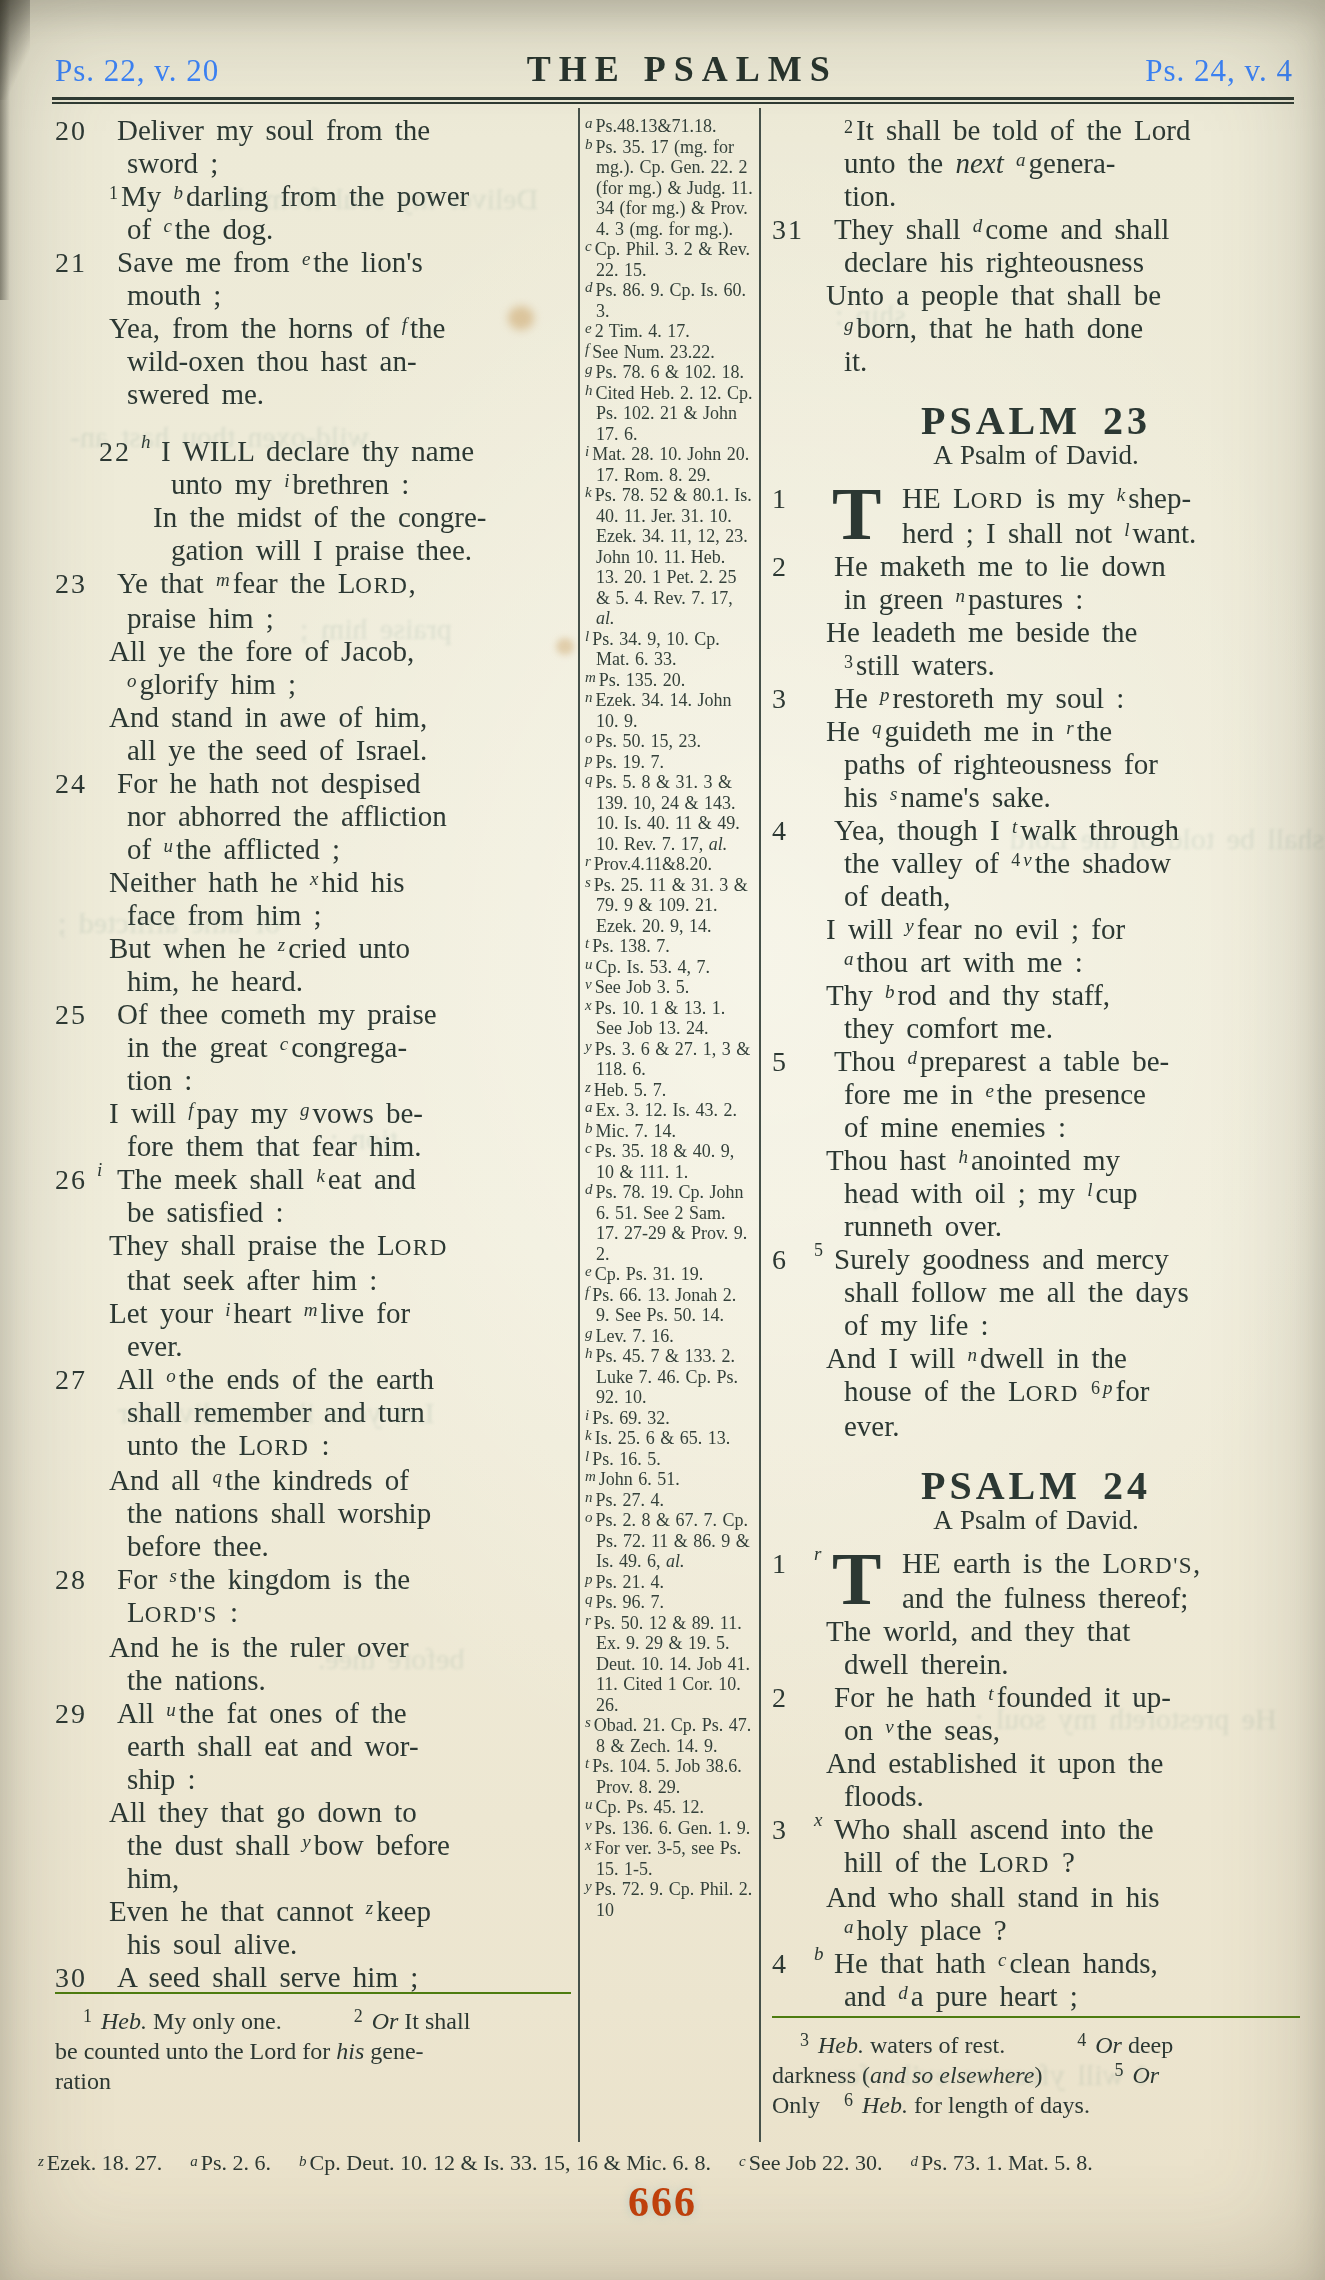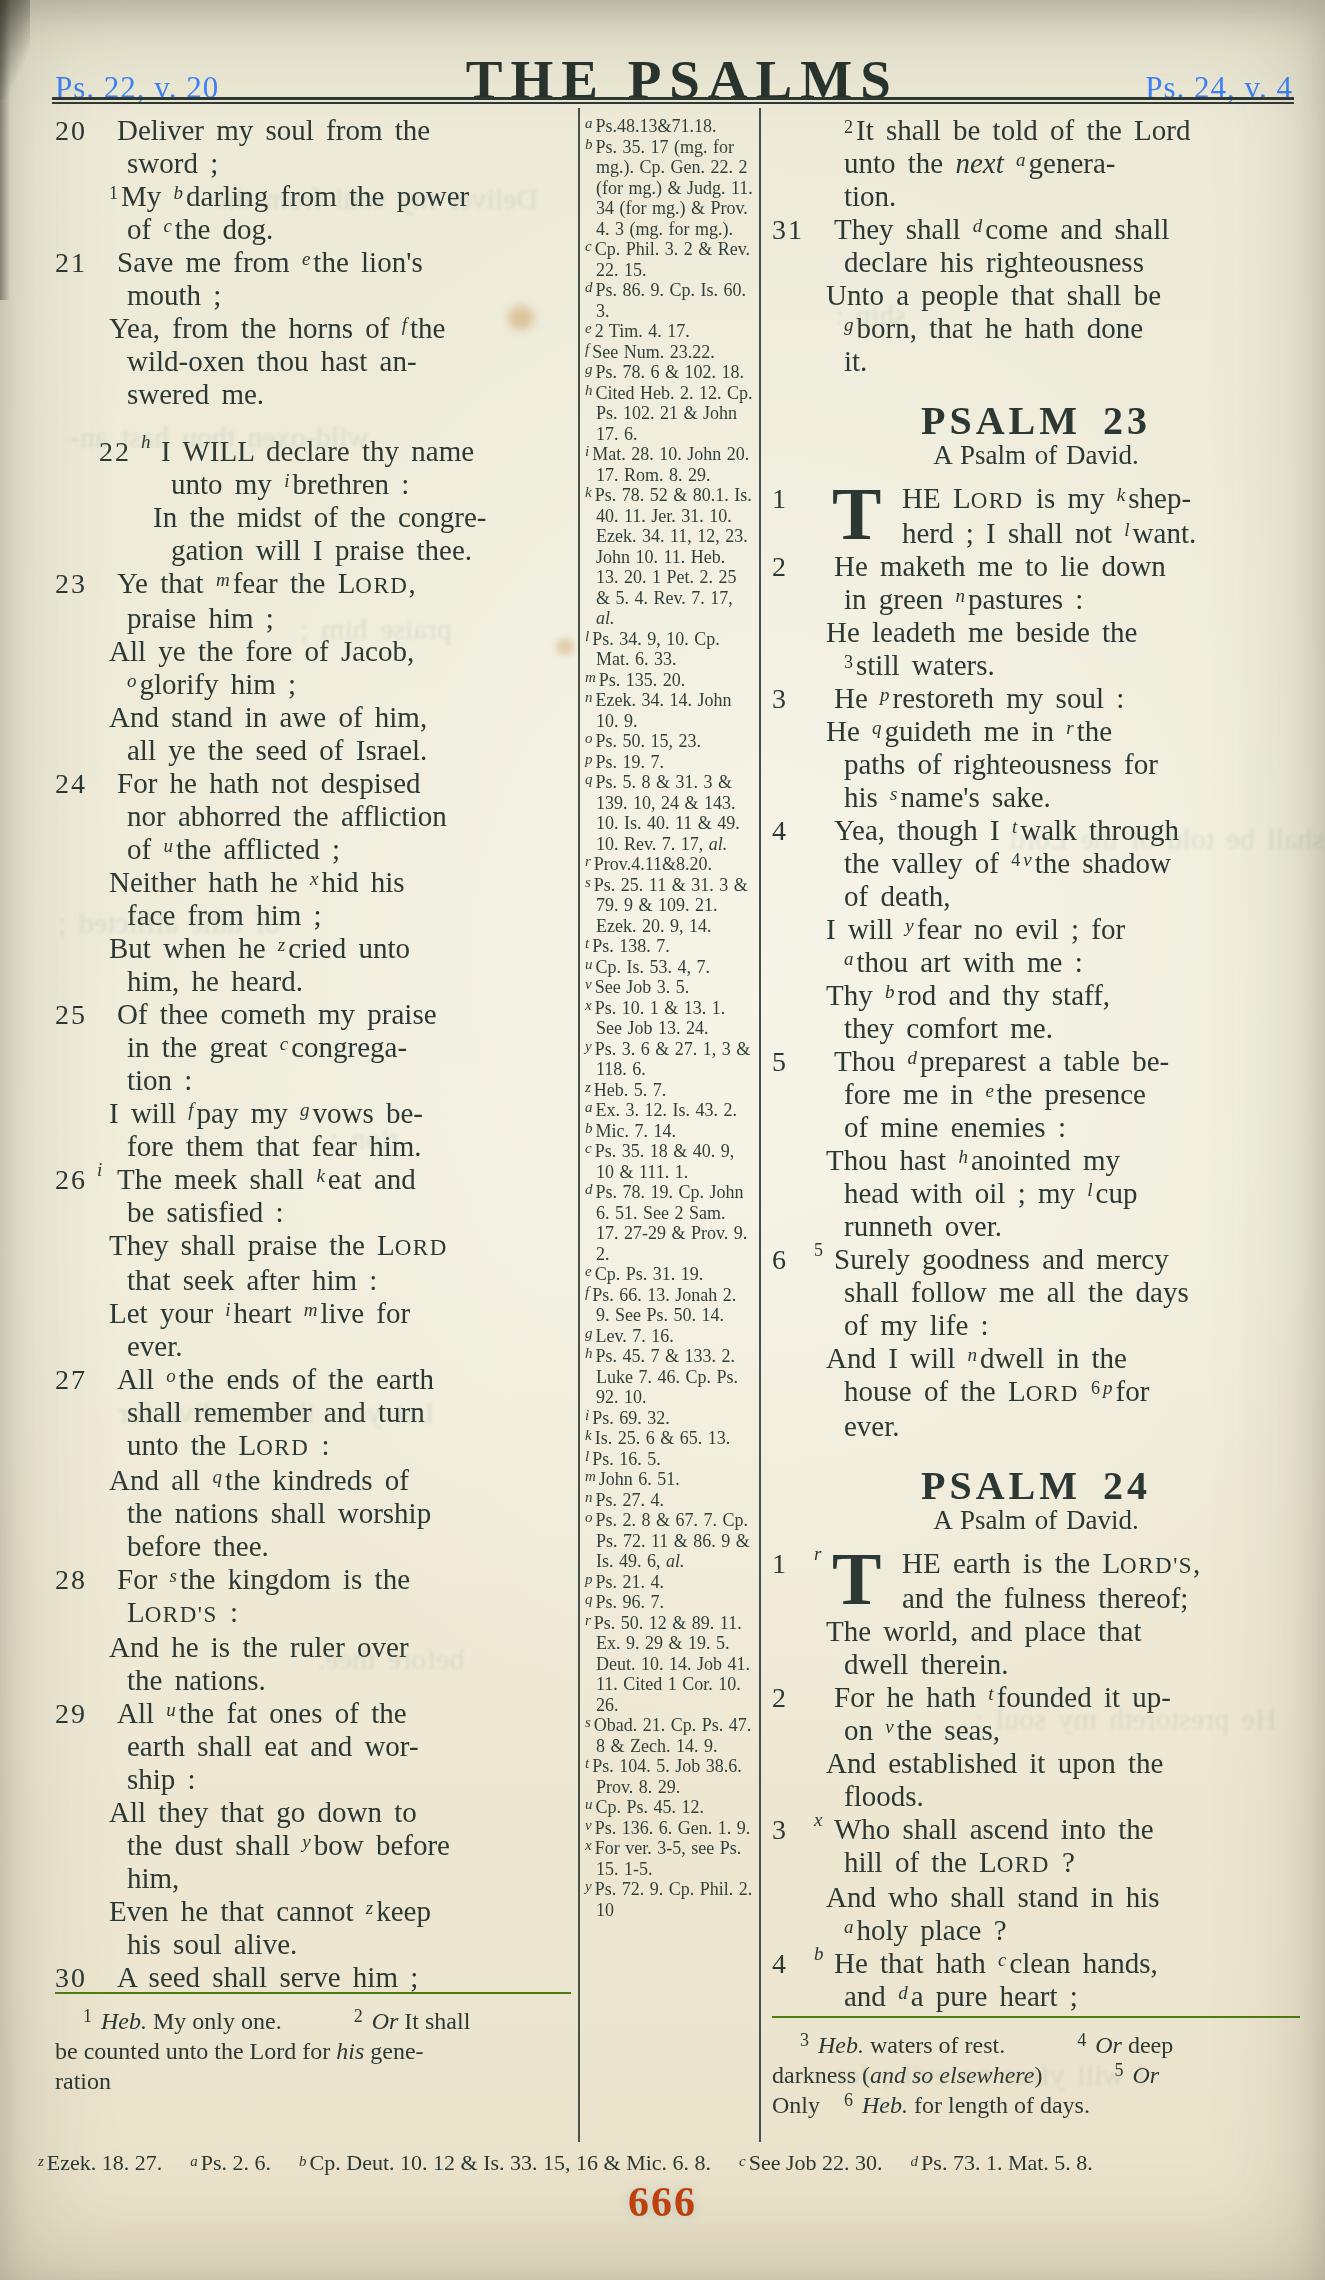--- a/index.html
+++ b/index.html
@@ -19,21 +19,21 @@
   .edge-left{position:absolute;left:0;top:0;width:10px;height:300px;pointer-events:none;
     background:linear-gradient(90deg,rgba(40,40,32,.45),rgba(40,40,32,0));}
   .stain1{position:absolute;left:508px;top:306px;width:26px;height:24px;border-radius:50%;
     background:rgba(193,142,72,.42);filter:blur(4px);pointer-events:none;}
   .stain2{position:absolute;left:556px;top:638px;width:18px;height:17px;border-radius:50%;
     background:rgba(193,142,72,.35);filter:blur(3px);pointer-events:none;}
 
   .header{position:absolute;left:55px;right:32px;top:48px;display:flex;
     justify-content:space-between;align-items:baseline;}
   .href{font-size:31px;letter-spacing:1px;color:#3b82f6;}
-  .htitle{font-size:55px;font-weight:700;letter-spacing:8px;color:#27332d;}
+  .htitle{font-size:36px;font-weight:700;letter-spacing:8px;color:#27332d;}
   .rule-double{position:absolute;left:52px;right:31px;top:97px;height:8px;
     background:linear-gradient(180deg,#2f3a33 0 3px,rgba(0,0,0,0) 3px 5px,#2f3a33 5px 7px,rgba(0,0,0,0) 7px);}
 
   .vrule{position:absolute;top:108px;height:2034px;width:2px;background:#46514a;}
   .vrule.r1{left:578px;} .vrule.r2{left:759px;}
 
   .col{position:absolute;top:114px;font-size:29px;line-height:33px;word-spacing:5px;}
   .col-left{left:55px;width:516px;}
   .col-right{left:772px;width:528px;}
 
@@ -276,21 +276,21 @@
         <div class="vline ind1">And I will <span class="sup">n</span>dwell in the</div>
         <div class="vline ind2">house of the <span class="sc"><span class="sc0">L</span><span class="sc1">ORD</span></span> <span class="sup n">6</span><span class="sup">p</span>for</div>
         <div class="vline ind2">ever.</div>
       </div>
       <div class="ph">PSALM 24</div>
       <div class="psub">A Psalm of David.</div>
       <div class="verse">
         <span class="dropcap">T</span>
         <div class="vline ind3"><span class="vnum">1</span><span class="sup lead">r</span>HE earth is the <span class="sc"><span class="sc0">L</span><span class="sc1">ORD'S</span></span>,</div>
         <div class="vline ind4">and the fulness thereof;</div>
-        <div class="vline ind1">The world, and place that</div>
+        <div class="vline ind1">The world, and they that</div>
         <div class="vline ind2">dwell therein.</div>
       </div>
       <div class="verse">
         <div class="vline ind0"><span class="vnum">2</span>For he hath <span class="sup">t</span>founded it up-</div>
         <div class="vline ind2">on <span class="sup">v</span>the seas,</div>
         <div class="vline ind1">And established it upon the</div>
         <div class="vline ind2">floods.</div>
       </div>
       <div class="verse">
         <div class="vline ind0"><span class="vnum">3</span><span class="sup lead">x</span>Who shall ascend into the</div>

